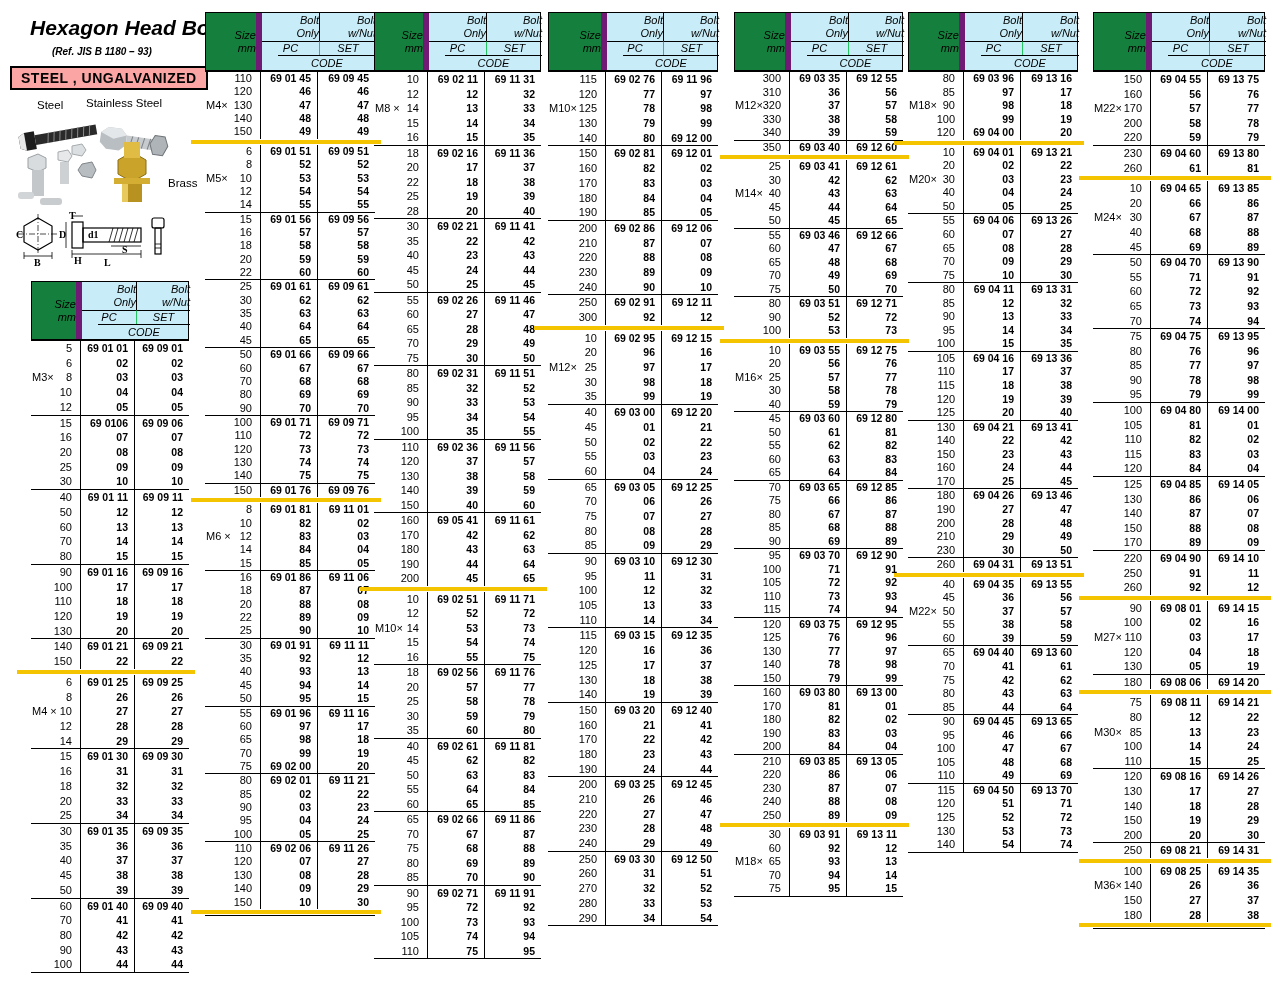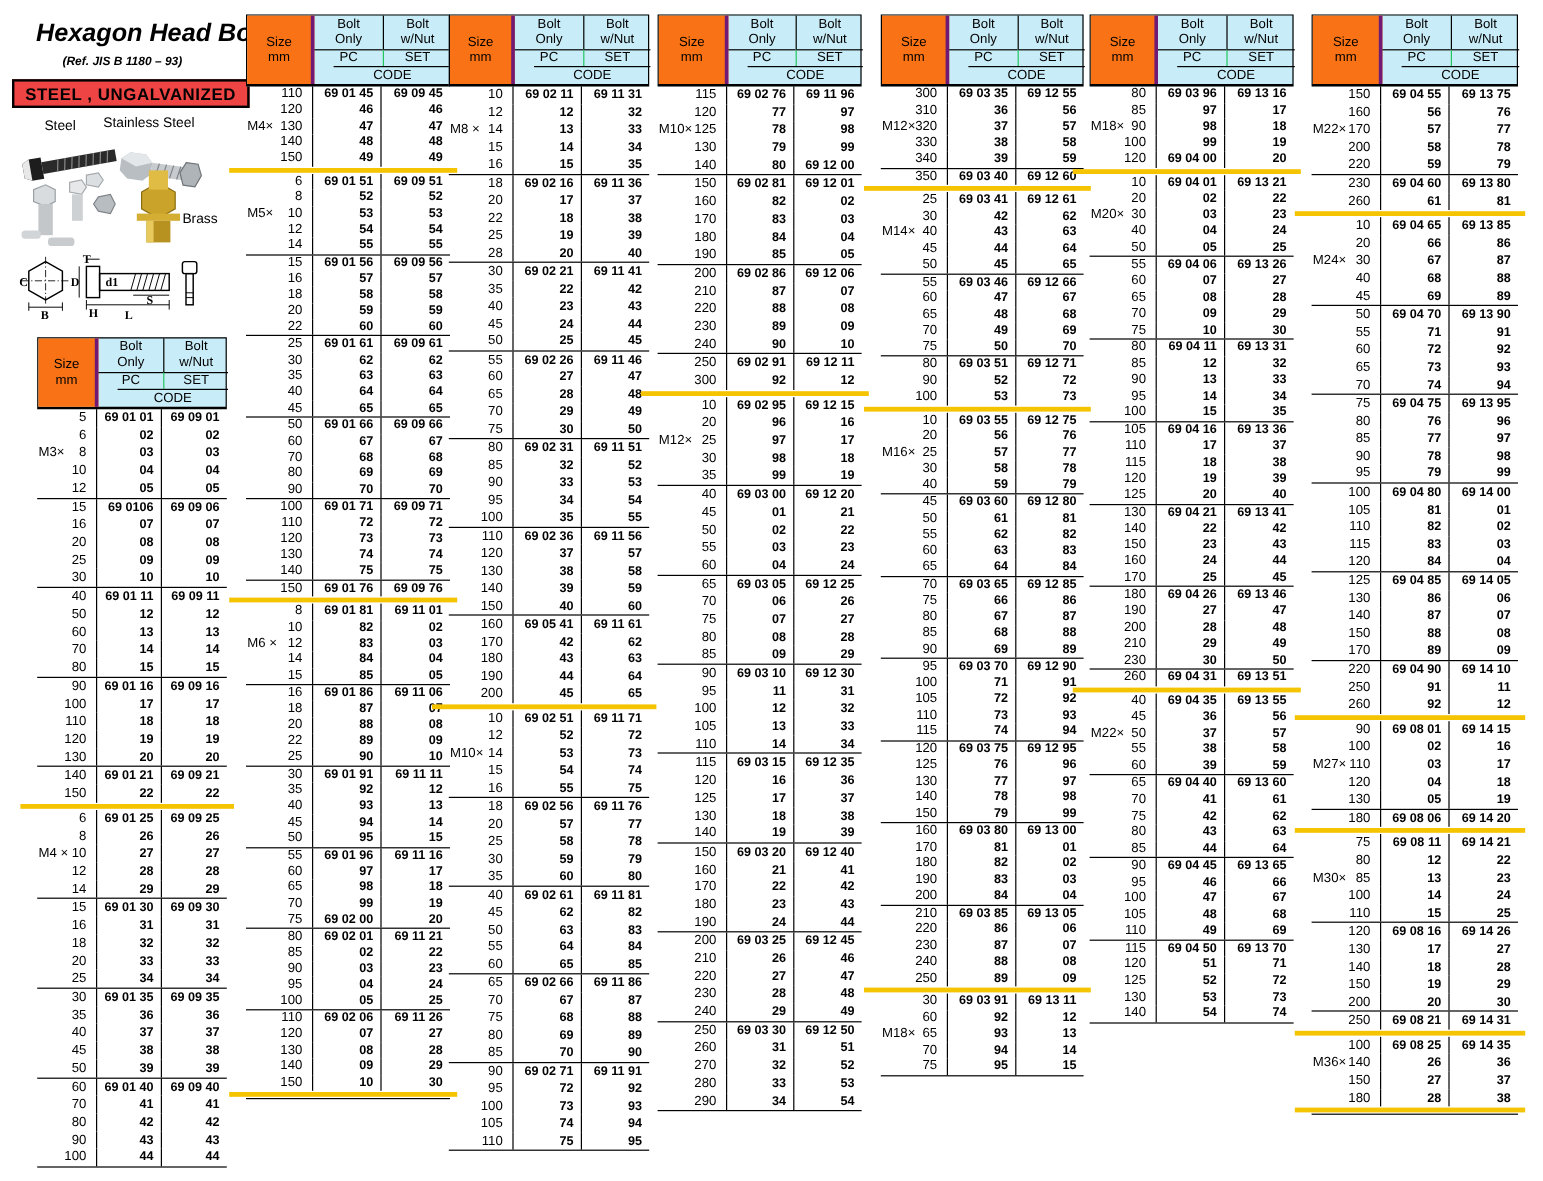--- a/index.html
+++ b/index.html
@@ -1,35 +1,35 @@
 <!DOCTYPE html>
 <html><head>
 <meta charset="utf-8">
 <style>
   html,body{margin:0;padding:0;background:#fff;}
   .page{position:relative;width:1286px;height:984px;background:#fff;overflow:hidden;
         font-family:"Liberation Sans",sans-serif;color:#000;}
   
   .title{position:absolute;left:30px;top:16px;font-style:italic;font-weight:bold;font-size:21px;}
   .ref{position:absolute;left:52px;top:46px;font-style:italic;font-weight:bold;font-size:10px;}
-  .banner{position:absolute;left:10px;top:66px;background:#ef4444;border:2px solid #000;
+  .banner{position:absolute;left:10px;top:66px;background:#fca5a5;border:2px solid #000;
           padding:2px 9px;font-weight:bold;font-size:14px;letter-spacing:0.5px;}
   .plbl{position:absolute;font-weight:normal;font-size:11.5px;}
   .lbl-steel{left:37px;top:99px;}
   .lbl-ss{left:86px;top:97px;}
-  .lbl-brass{left:152px;top:177px;}
+  .lbl-brass{left:168px;top:177px;}
   .photos-svg{position:absolute;left:10px;top:108px;}
   .diagram-svg{position:absolute;left:16px;top:212px;}
   
   .btable{position:absolute;font-size:11px;}
   .thead{display:grid;grid-template-columns:var(--c1) var(--c2) var(--c3);
          grid-template-rows:28px 14px 15px;border:1px solid #000;border-bottom:2px solid #000;
          background:#c9edf8;text-align:center;font-size:11px;line-height:13px;}
-  .hc{display:flex;align-items:center;justify-content:center;flex-direction:column;}
-  .hsize{grid-column:1;grid-row:1/4;background:#f97316;border-right:3px solid #701a75;}
+  .hc{display:flex;align-items:flex-end;justify-content:center;flex-direction:column;font-style:italic;}
+  .hsize{grid-column:1;grid-row:1/4;background:#15803d;border-right:6px solid #701a75;}
   .hb{grid-column:2;grid-row:1;}
   .hb2{grid-column:3;border-left:1px solid #000;}
   .hpc{grid-column:2;grid-row:2;border-top:1px solid #000;flex-direction:row;}
   .hset{grid-column:3;grid-row:2;border-top:1px solid #000;border-left:1px solid #22c55e;flex-direction:row;}
   .hcode{grid-column:2/4;grid-row:3;border-top:1px solid #000;flex-direction:row;margin-left:16px;}
   .tbody{border-bottom:1.5px solid #000;}
   .grp{border-top:1px solid #000;}
   .grp.nt{border-top:none;}
   .trow{display:grid;grid-template-columns:var(--c1) var(--c2) var(--c3);
         height:var(--rh);line-height:var(--rh);}

